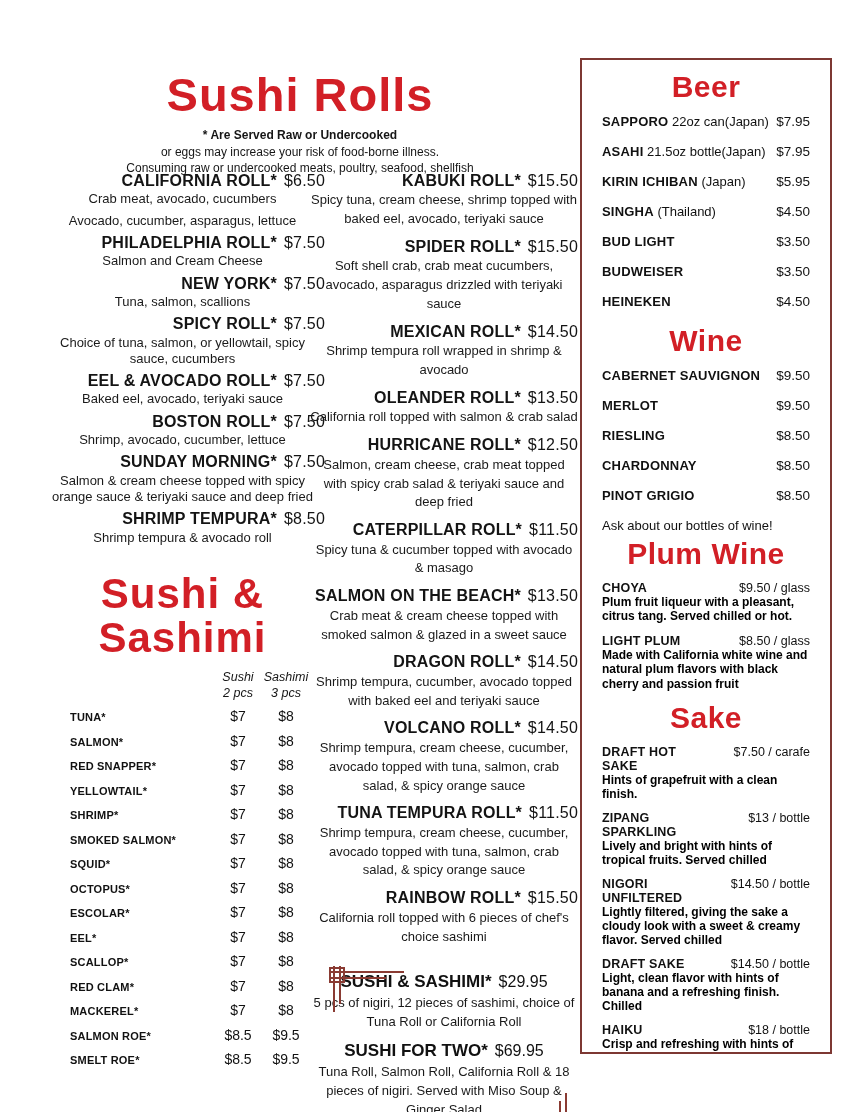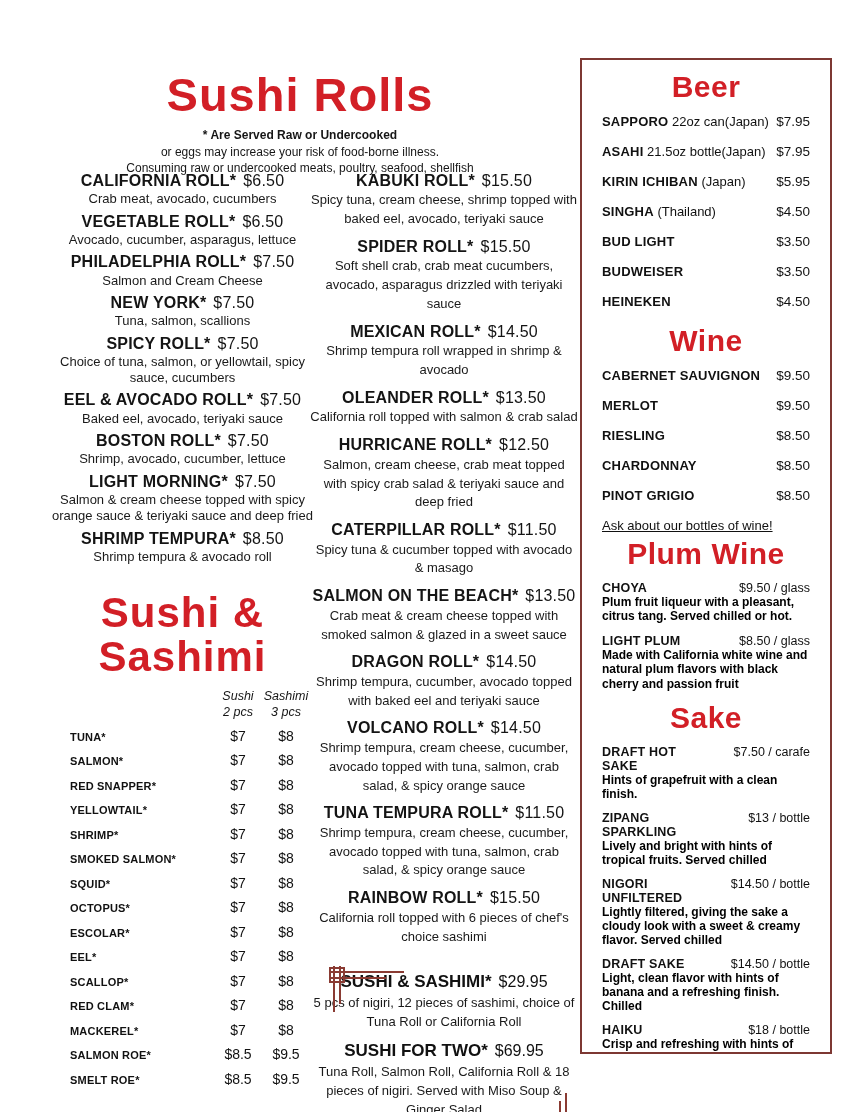--- a/index.html
+++ b/index.html
@@ -14,21 +14,21 @@
     font-size:47px; font-weight:bold; color:#d21f26; letter-spacing:1px; line-height:1.05;margin-top:22px;
   }
   .disclaimer { margin-top:8px; font-size:12px; line-height:1.35; color:#161616; }
   .disclaimer .d1 { font-weight:bold; }
 
   
   .col-left  { position:absolute; top:172px; left:40px;  width:285px; text-align:center; }
   .col-mid   { position:absolute; top:172px; left:310px; width:268px; text-align:center; }
 
   .roll { margin-bottom:5px; }
-  .roll-name { font-weight:bold; font-size:16px; line-height:1.15; letter-spacing:0.2px; color:#141414; }
+  .roll-name { font-weight:bold; font-size:16px; line-height:1.15; letter-spacing:0.2px; color:#141414;text-align:right; }
   .roll-price { font-weight:normal; margin-left:7px; font-size:16px; }
   .roll-desc { font-size:13px; line-height:1.25; margin-top:1px; color:#1a1a1a; }
   .col-mid .roll { margin-bottom:9px; }
   .col-mid .roll-desc { line-height:1.45; }
 
   
   .ss-title {
     margin-top:26px; font-size:42px; font-weight:bold; color:#d21f26;
     line-height:1.05; letter-spacing:1px;
   }
@@ -51,21 +51,21 @@
   
   .col-right {
     position:absolute; top:58px; left:580px; width:252px; height:996px;
     border:2px solid #7d3833; box-sizing:border-box; padding:6px 20px 8px; overflow:hidden;
   }
   .sec-title { text-align:center; color:#d21f26; font-weight:bold; font-size:30px; letter-spacing:0.5px; margin:4px 0 10px; }
   .bw-row { display:flex; justify-content:space-between; align-items:baseline; margin-bottom:15px; font-size:13px; }
   .bw-name { font-weight:bold; letter-spacing:0.2px; }
   .bw-detail { font-weight:normal; }
   .bw-price { font-size:13.5px; white-space:nowrap; }
-  .wine-note { font-size:13px; margin:2px 0 4px;text-decoration:underline; }
+  .wine-note { font-size:13px; margin:2px 0 4px; }
   .dx-item { margin-bottom:10px; }
   .dx-row { display:flex; justify-content:space-between; align-items:baseline; font-size:12.5px;gap:30px; }
   .dx-name { font-weight:bold; letter-spacing:0.2px; }
   .dx-price { white-space:nowrap; font-size:12.5px; }
   .dx-desc { font-size:12px; line-height:1.2; margin-top:0; color:#000000;font-weight:bold; }
   .sake-list .dx-item { margin-bottom:9px; }
 </style>
 </head>
 <body>
 
@@ -82,21 +82,20 @@
 
   <div class="col-left">
     <div>
 
         <div class="roll">
           <div class="roll-name"><span>CALIFORNIA ROLL*</span><span class="roll-price">$6.50</span></div>
           <div class="roll-desc">Crab meat, avocado, cucumbers</div>
         </div>
 
         <div class="roll">
-          <div class="roll-name"><span>VEGETABLE ROLL*</span><span class="roll-price">$6.50</span></div>
           <div class="roll-desc">Avocado, cucumber, asparagus, lettuce</div>
         </div>
 
         <div class="roll">
           <div class="roll-name"><span>PHILADELPHIA ROLL*</span><span class="roll-price">$7.50</span></div>
           <div class="roll-desc">Salmon and Cream Cheese</div>
         </div>
 
         <div class="roll">
           <div class="roll-name"><span>NEW YORK*</span><span class="roll-price">$7.50</span></div>
@@ -112,21 +111,21 @@
           <div class="roll-name"><span>EEL &amp; AVOCADO ROLL*</span><span class="roll-price">$7.50</span></div>
           <div class="roll-desc">Baked eel, avocado, teriyaki sauce</div>
         </div>
 
         <div class="roll">
           <div class="roll-name"><span>BOSTON ROLL*</span><span class="roll-price">$7.50</span></div>
           <div class="roll-desc">Shrimp, avocado, cucumber, lettuce</div>
         </div>
 
         <div class="roll">
-          <div class="roll-name"><span>LIGHT MORNING*</span><span class="roll-price">$7.50</span></div>
+          <div class="roll-name"><span>SUNDAY MORNING*</span><span class="roll-price">$7.50</span></div>
           <div class="roll-desc">Salmon &amp; cream cheese topped with spicy orange sauce &amp; teriyaki sauce and deep fried</div>
         </div>
 
         <div class="roll">
           <div class="roll-name"><span>SHRIMP TEMPURA*</span><span class="roll-price">$8.50</span></div>
           <div class="roll-desc">Shrimp tempura &amp; avocado roll</div>
         </div>
       </div>
 
     <div class="ss-title">

